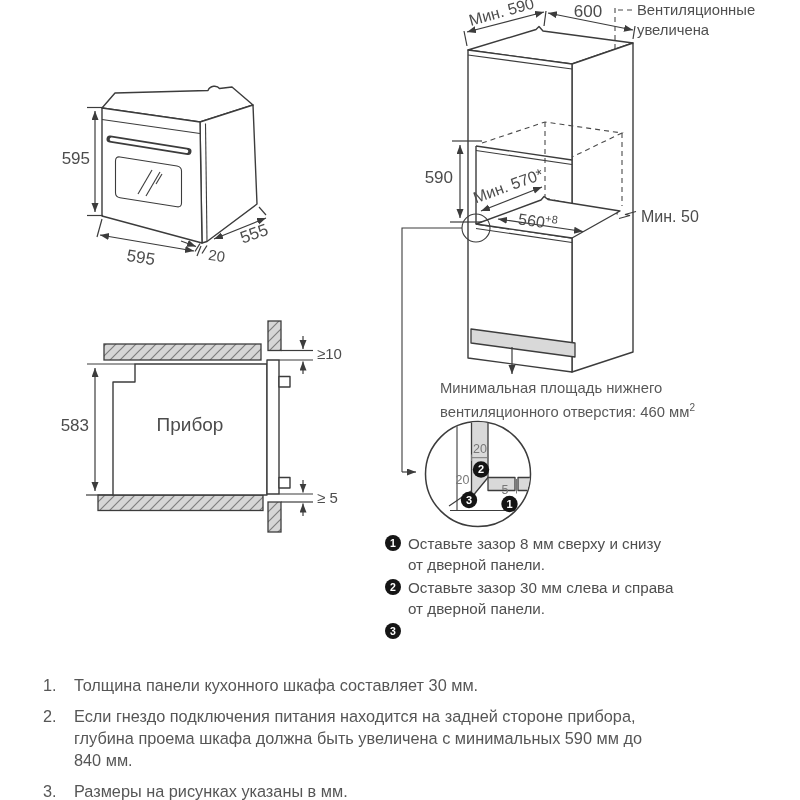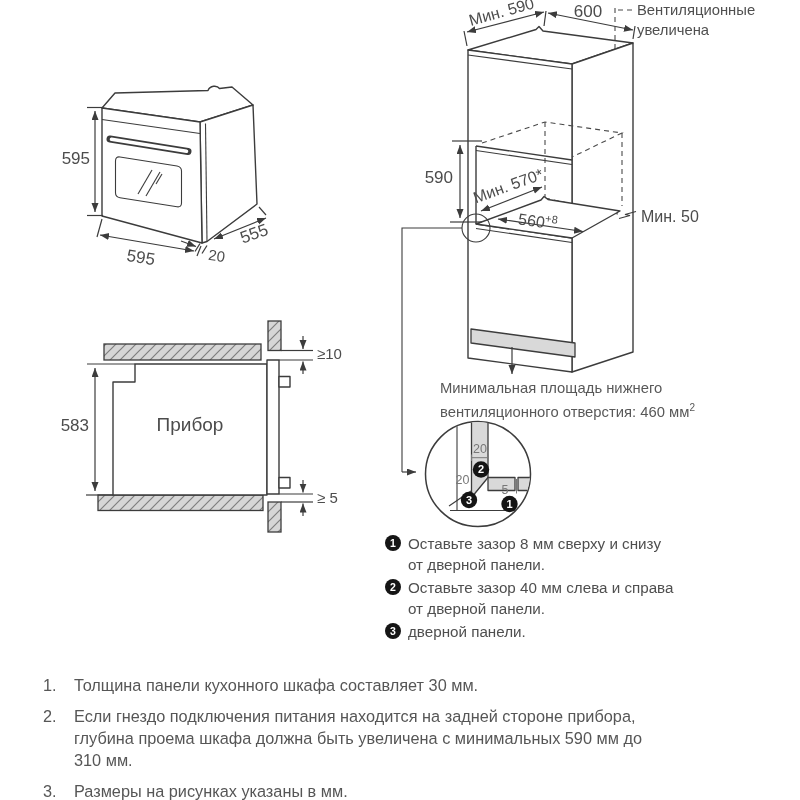--- a/index.html
+++ b/index.html
@@ -214,45 +214,44 @@
     <div class="legend-item">
       <div class="legend-marker">1</div>
       <div>
         <div>Оставьте зазор 8 мм сверху и снизу</div>
         <div>от дверной панели.</div>
       </div>
     </div>
     <div class="legend-item">
       <div class="legend-marker">2</div>
       <div>
-        <div>Оставьте зазор 40 мм слева и справа</div>
+        <div>Оставьте зазор 30 мм слева и справа</div>
         <div>от дверной панели.</div>
       </div>
     </div>
     <div class="legend-item">
       <div class="legend-marker">3</div>
       <div>
-        <div>дверной панели.</div>
       </div>
     </div>
   </div>
 
   <div class="abs notes">
     <div class="note-item">
       <div class="note-num">1.</div>
       <div class="note-text">
         <div>Толщина панели кухонного шкафа составляет 30 мм.</div>
       </div>
     </div>
     <div class="note-item">
       <div class="note-num">2.</div>
       <div class="note-text">
         <div>Если гнездо подключения питания находится на задней стороне прибора,</div>
         <div>глубина проема шкафа должна быть увеличена с минимальных 590 мм до</div>
-        <div>310 мм.</div>
+        <div>840 мм.</div>
       </div>
     </div>
     <div class="note-item">
       <div class="note-num">3.</div>
       <div class="note-text">
         <div>Размеры на рисунках указаны в мм.</div>
       </div>
     </div>
   </div>
 

